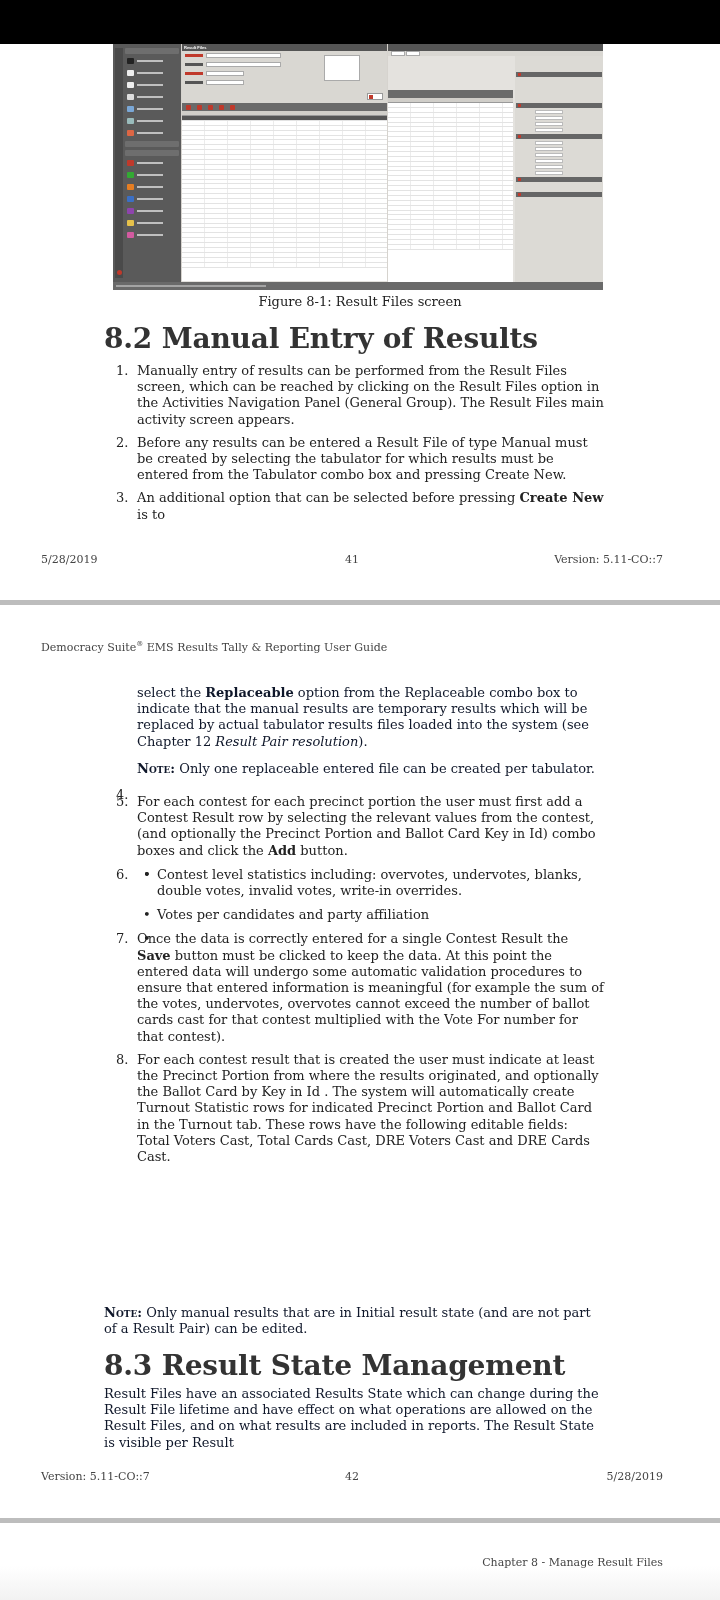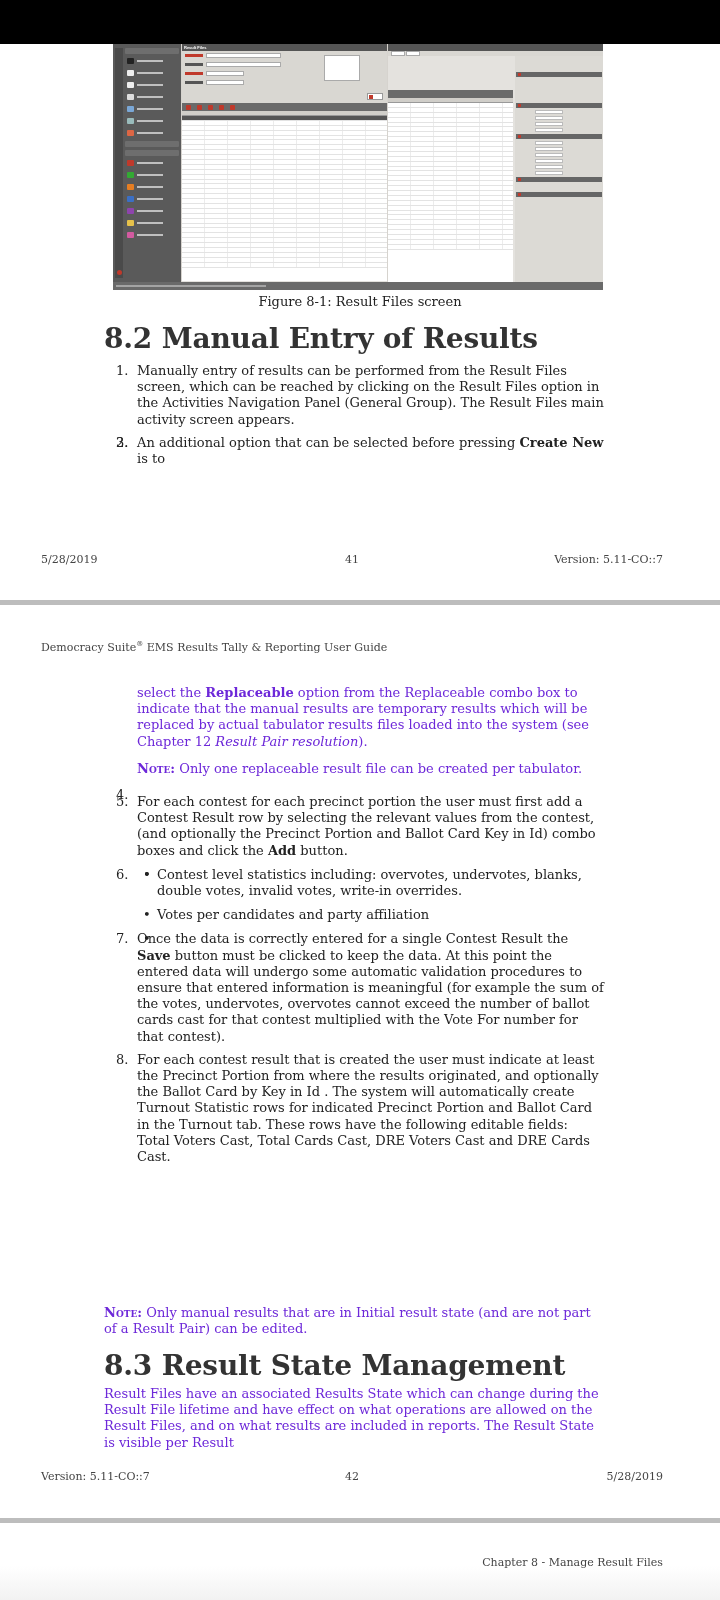--- a/index.html
+++ b/index.html
@@ -44,21 +44,21 @@
   .field { height: 4px; margin: 2px 3px 2px 20px; background: #fff; border: 1px solid #bbb; width: 28px; }
   .statusbar { position: absolute; left: 0; bottom: 0; width: 490px; height: 8px; background: #6a6a6a; }
   .statusbar span { position: absolute; left: 3px; top: 3px; width: 150px; height: 2px; background: #ccc; opacity: .6; }
 
   
   .caption { position: absolute; left: 0; width: 720px; top: 294px; text-align: center; font-size: 13px; color: #222; }
   h2.sec { position: absolute; left: 104px; font-family: "DejaVu Serif", serif; font-weight: bold; font-size: 28px; color: #333; letter-spacing: -0.2px; }
   .olist { position: absolute; left: 104px; width: 500px; font-size: 13px; line-height: 16.2px; color: #222; }
   .li { position: relative; padding-left: 33px; margin-bottom: 7px; }
   .li .num { position: absolute; left: 12px; top: 0; }
-  .para { position: absolute; left: 104px; width: 500px; font-size: 13px; line-height: 16.2px; color: #6d28d9; }
+  .para { position: absolute; left: 104px; width: 500px; font-size: 13px; line-height: 16.2px; color: #0f172a; }
   .ind { padding-left: 33px; }
   .note-label { font-weight: bold; font-variant: small-caps; }
   .bul { position: relative; padding-left: 20px; margin: 6px 0 8px 0; }
   .bul .dot { position: absolute; left: 6px; top: 0; }
   b { font-weight: bold; }
   i { font-style: italic; }
 
   .footer { position: absolute; left: 41px; width: 622px; font-size: 11px; color: #444; display: flex; justify-content: space-between; }
   .footer span { flex: 1; }
   .footer .c { text-align: center; }
@@ -271,20 +271,21 @@
 
 <h2 class="sec" style="top:322px">8.2 Manual Entry of Results</h2>
 
 <div class="olist" style="top:363px">
   <div class="li">
     <span class="num">1.</span>
     <span>Manually entry of results can be performed from the Result Files screen, which can be reached by clicking on the Result Files option in the Activities Navigation Panel (General Group). The Result Files main activity screen appears.</span>
   </div>
   <div class="li">
     <span class="num">2.</span>
+    <span>Before any results can be entered a Result File of type Manual must be created by selecting the tabulator for which results must be entered from the Tabulator combo box and pressing Create New.</span>
   </div>
   <div class="li">
     <span class="num">3.</span>
     <span>An additional option that can be selected before pressing </span><b>Create New</b><span> is to</span>
   </div>
 </div>
 
 <div class="footer" style="top:553px">
   <span>5/28/2019</span>
   <span class="c">41</span>
@@ -295,21 +296,21 @@
 
 <div class="header-guide">
   <span>Democracy Suite</span><sup>®</sup><span> EMS Results Tally &amp; Reporting User Guide</span>
 </div>
 
 <div class="para ind" style="top:685px">
   <span>select the </span><b>Replaceable</b><span> option from the Replaceable combo box to indicate that the manual results are temporary results which will be replaced by actual tabulator results files loaded into the system (see Chapter 12 </span><i>Result Pair resolution</i><span>).</span>
 </div>
 
 <div class="para ind" style="top:761px">
-  <span class="note-label">Note:</span><span> Only one replaceable result file can be created per tabulator.</span>
+  <span class="note-label">Note:</span><span> Only one replaceable entered file can be created per tabulator.</span>
 </div>
 
 <div class="olist" style="top:787px">
   <div class="li">
     <span class="num">4.</span>
   </div>
   <div class="li">
     <span class="num">5.</span>
     <span>For each contest for each precinct portion the user must first add a Contest Result row by selecting the relevant values from the contest, (and optionally the Precinct Portion and Ballot Card Key in Id) combo boxes and click the </span><b>Add</b><span> button.</span>
   </div>

